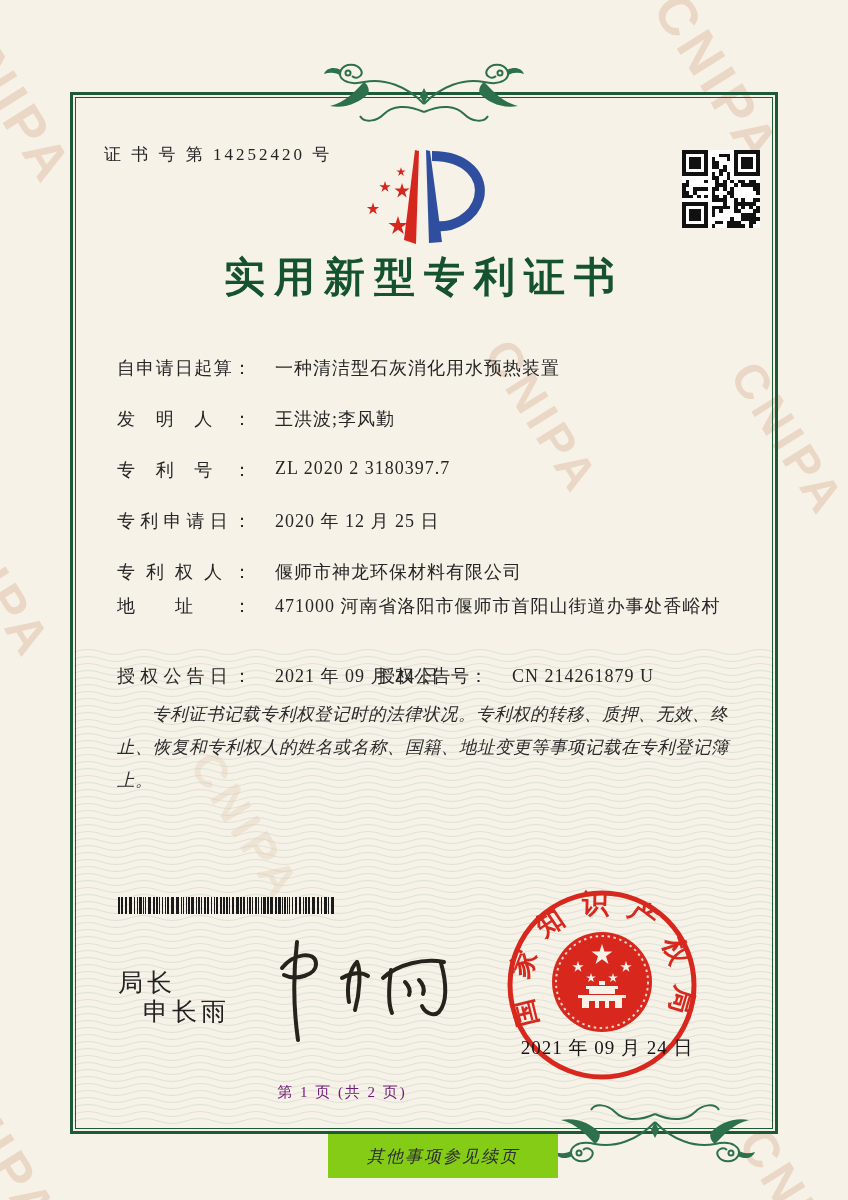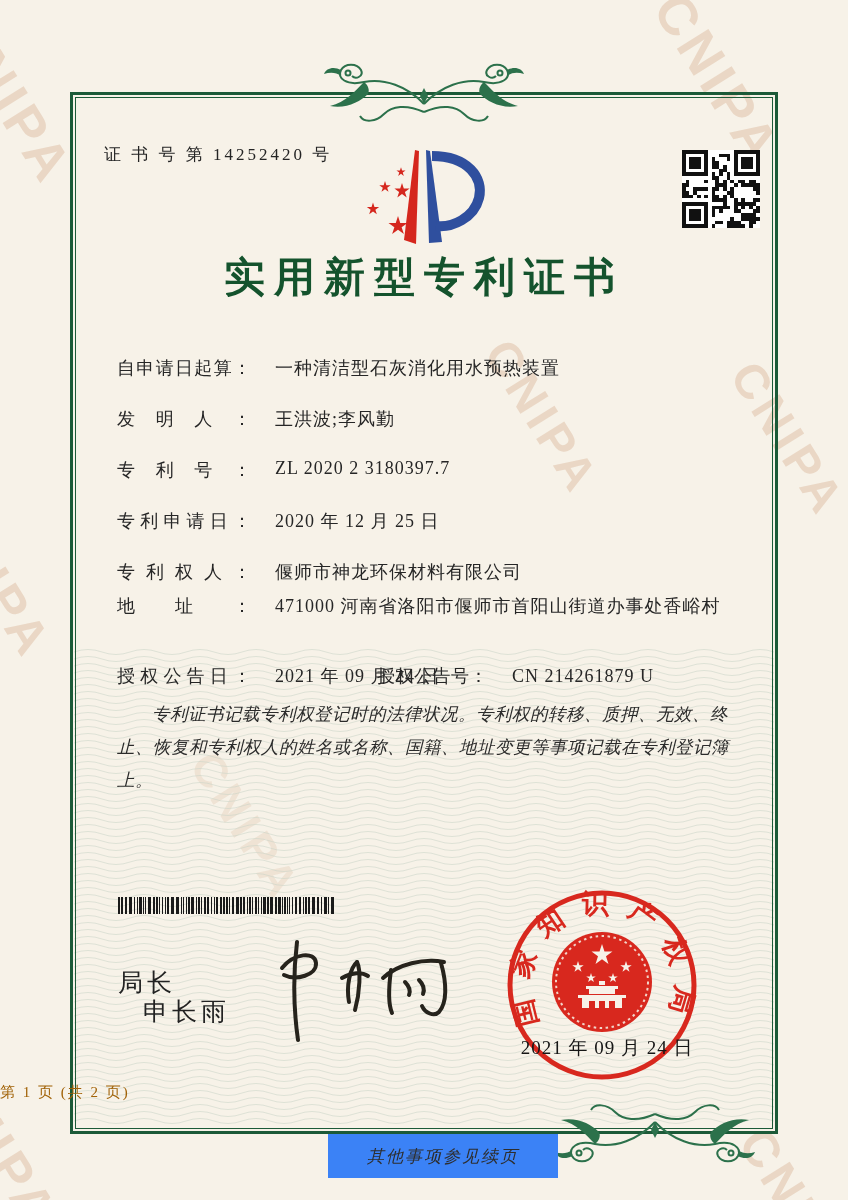--- a/index.html
+++ b/index.html
@@ -37,24 +37,24 @@
   .paras p{
     margin:0;font-size:17.5px;line-height:33px;text-indent:2em;
     font-style:italic;color:#2b2b2b;letter-spacing:0.5px;
   }
   
   .officer{position:absolute;left:118px;z-index:5;font-size:25px;letter-spacing:4px;color:#222;}
   .seal-date{
     position:absolute;left:512px;top:1035px;width:190px;text-align:center;
     font-size:19px;letter-spacing:1px;color:#161616;z-index:7;
   }
-  .page-no{position:absolute;left:0;top:1083px;width:684px;text-align:left;font-size:15px;letter-spacing:2px;color:#a16207;z-index:4;}
+  .page-no{position:absolute;left:0;top:1083px;width:684px;text-align:center;font-size:15px;letter-spacing:2px;color:#701a75;z-index:4;}
   .note-box{
     position:absolute;left:328px;top:1134px;width:230px;height:44px;
-    background:#3b82f6;display:flex;align-items:center;justify-content:center;
+    background:#84cc16;display:flex;align-items:center;justify-content:center;
     font-size:17px;font-style:italic;letter-spacing:2px;color:#2e2e2e;z-index:8;
   }
   svg{display:block;}
   .z3{z-index:3;} .z4{z-index:4;} .z5{z-index:5;} .z6{z-index:6;}
 </style>
 </head>
 <body>
 
 <div class="page">
 

